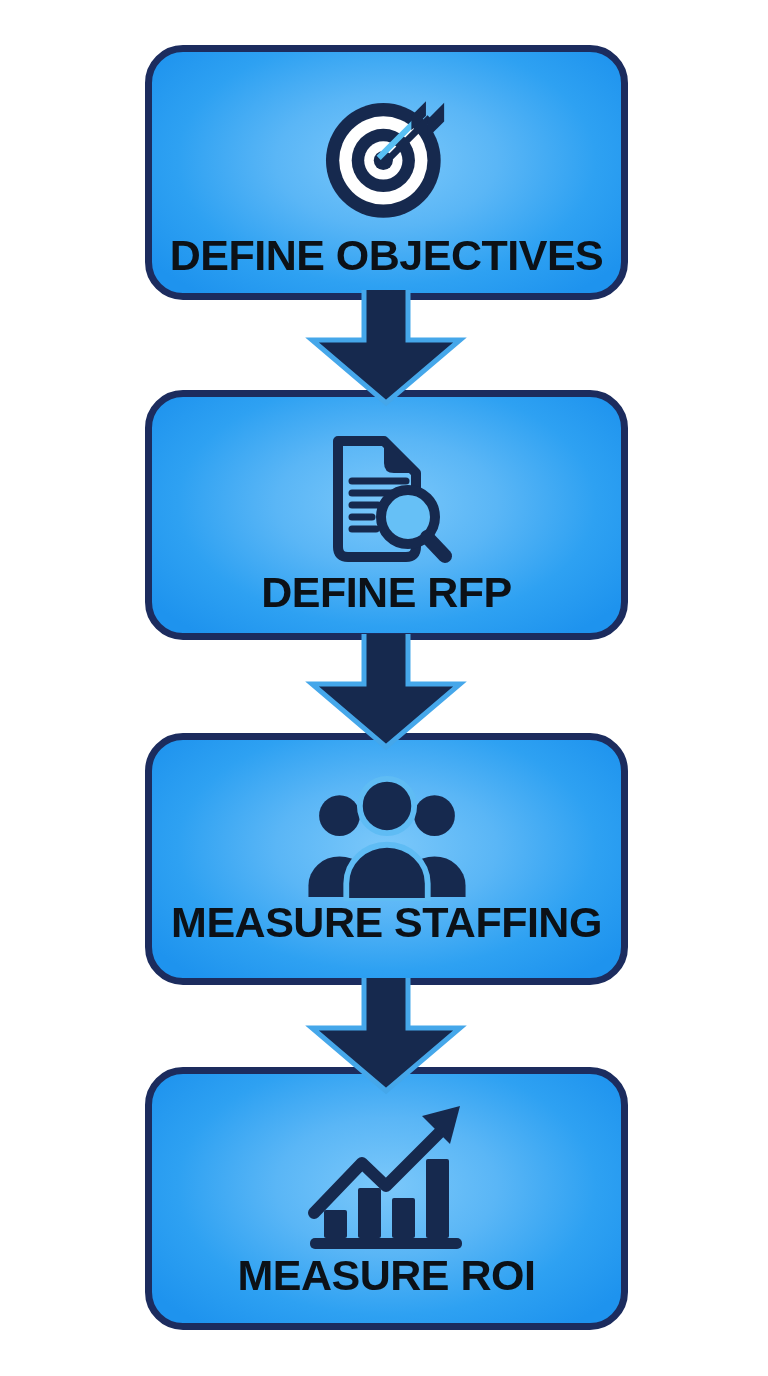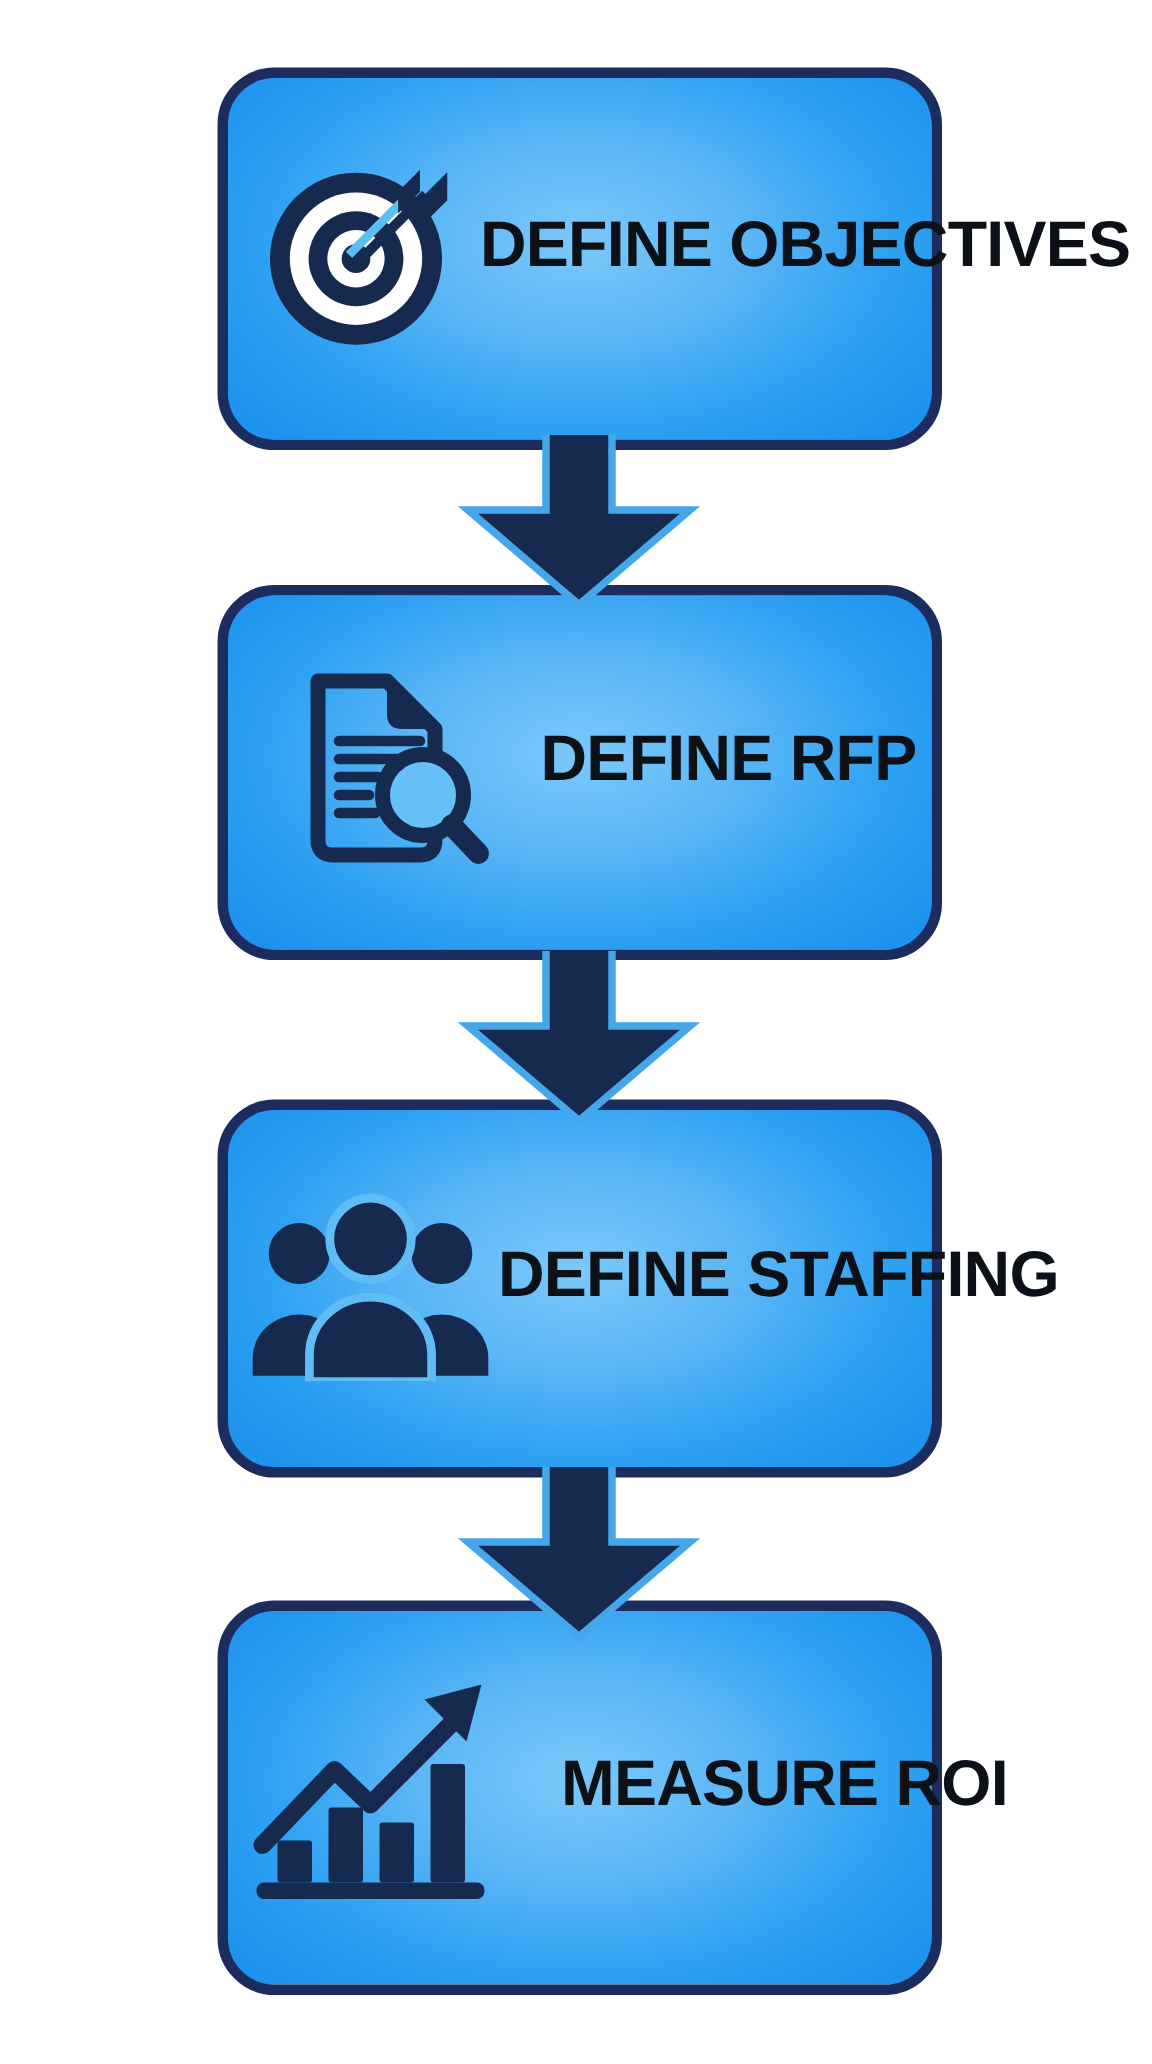--- a/index.html
+++ b/index.html
@@ -20,28 +20,28 @@
     overflow:hidden;
     font-family:"Liberation Sans", sans-serif;
   }
   .step-box{
     position:absolute;
     left:145px;width:483px;
     border:7px solid var(--border-navy);
     border-radius:38px;
     background:radial-gradient(ellipse 62% 72% at 50% 45%,
       #7bc8fa 0%, #5ab6f6 38%, #2ea1f2 72%, #1e93ee 100%);
-    display:flex;flex-direction:row;align-items:center;
-    padding:16px 10px 20px 10px;
+    display:flex;flex-direction:column;align-items:center;
+    padding:32px 10px 20px 10px;
     z-index:1;
   }
   .box-1{top:45px;height:255px;}
   .box-2{top:390px;height:250px;}
   .box-3{top:733px;height:252px;}
-  .box-4{top:1067px;height:263px;gap:40px;}
+  .box-4{top:1067px;height:263px;}
   .icon-wrap{
     flex:1;display:flex;align-items:center;justify-content:center;
   }
   .step-label{
     font-size:43px;
     font-weight:bold;
     letter-spacing:-0.5px;
     color:var(--label);
     line-height:1;
     margin-bottom:14px;
@@ -108,21 +108,21 @@
           <path d="M4,128 V116 a32,30 0 0 1 64,0 V128 Z"></path>
           <circle cx="134" cy="44" r="21"></circle>
           <path d="M102,128 V116 a32,30 0 0 1 64,0 V128 Z"></path>
         </g>
         <g fill="var(--navy)" stroke="var(--gap-blue)" stroke-width="6">
           <circle cx="85" cy="34" r="28"></circle>
           <path d="M43,132 V114 a42,40 0 0 1 84,0 V132 Z"></path>
         </g>
       </svg>
     </div>
-    <div class="step-label">DEFINE STAFFING</div>
+    <div class="step-label">MEASURE STAFFING</div>
   </section>
 
   <section class="step-box box-4">
     <div class="icon-wrap">
       <svg width="172" height="148" viewBox="0 0 170 148">
         <g fill="var(--navy)">
           <rect x="8" y="132" width="152" height="11" rx="5"></rect>
           <rect x="22" y="104" width="23" height="28" rx="2"></rect>
           <rect x="56" y="82" width="23" height="50" rx="2"></rect>
           <rect x="90" y="92" width="23" height="40" rx="2"></rect>

